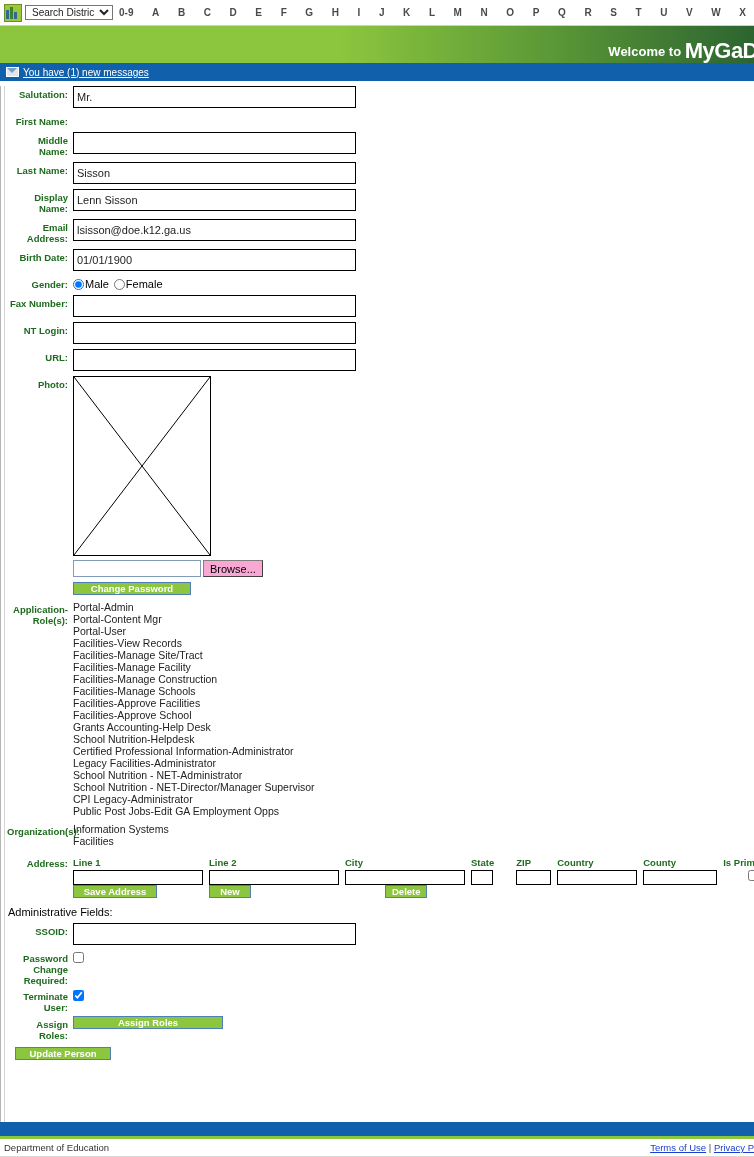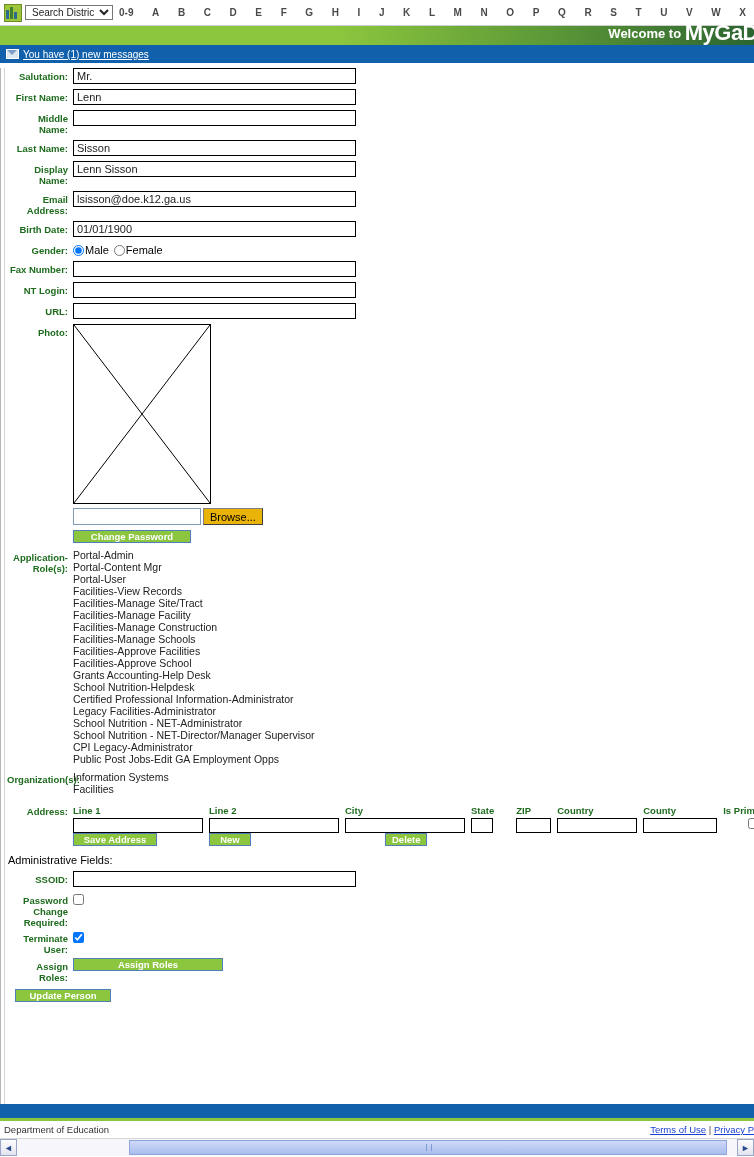--- a/index.html
+++ b/index.html
@@ -67,21 +67,21 @@
   .alpha-list li {
     font-size: 10px;
     font-weight: bold;
     color: #4a4a4a;
     letter-spacing: 0;
   }
   .alpha-list li a { color:#4a4a4a; text-decoration:none; }
 
   
   #banner {
-    height: 19px;
+    height: 37px;
     background: linear-gradient(to right, #8cc63e 0%, #8cc63e 45%, #5d9a37 72%, #2c6430 100%);
     position: relative;
   }
   #banner-text {
     position: absolute;
     right: -4px;
     bottom: -1px;
     color: #ffffff;
     font-size: 13px;
     font-weight: bold;
@@ -190,21 +190,21 @@
     font-size: 9.5px;
     font-weight: bold;
     color: #1e6b1e;
     padding-right: 5px;
     padding-top: 3px;
     line-height: 11px;
     box-sizing: border-box;
   }
   .finput {
     border: 1px solid #000000;
-    height: 16px;
+    height: 22px;
     width: 283px;
     box-sizing: border-box;
     font-family: "Liberation Sans", sans-serif;
     font-size: 11px;
     padding: 0 3px;
     color: #222;
     background: #ffffff;
     outline: none;
   }
   .radio-row { padding-top: 2px; display:flex; align-items:flex-end; font-size: 11px; }
@@ -231,21 +231,21 @@
     border: 1px solid #7f9db9;
     box-sizing: border-box;
     background: #fff;
     font-size: 11px;
     padding: 0 2px;
   }
   .browse-btn {
     margin-left: 2px;
     height: 17px;
     min-width: 56px;
-    background: #eab308;
+    background: #f9a8d4;
     border: 1px solid #7f7f7f;
     border-right-color:#404040;
     border-bottom-color:#404040;
     font-family: "Liberation Sans", sans-serif;
     font-size: 11px;
     color: #000;
     cursor: pointer;
     padding: 0 6px;
   }
 
@@ -428,21 +428,20 @@
 
   <div class="form-area">
 
     <div class="frow">
       <div class="flabel">Salutation:</div>
       <input class="finput" value="Mr." style="">
     </div>
 
     <div class="frow">
       <div class="flabel">First Name:</div>
-      <input class="finput" value="Lenn" style="">
     </div>
 
     <div class="frow">
       <div class="flabel">Middle Name:</div>
       <input class="finput" value="" style="">
     </div>
 
     <div class="frow">
       <div class="flabel">Last Name:</div>
       <input class="finput" value="Sisson" style="">

